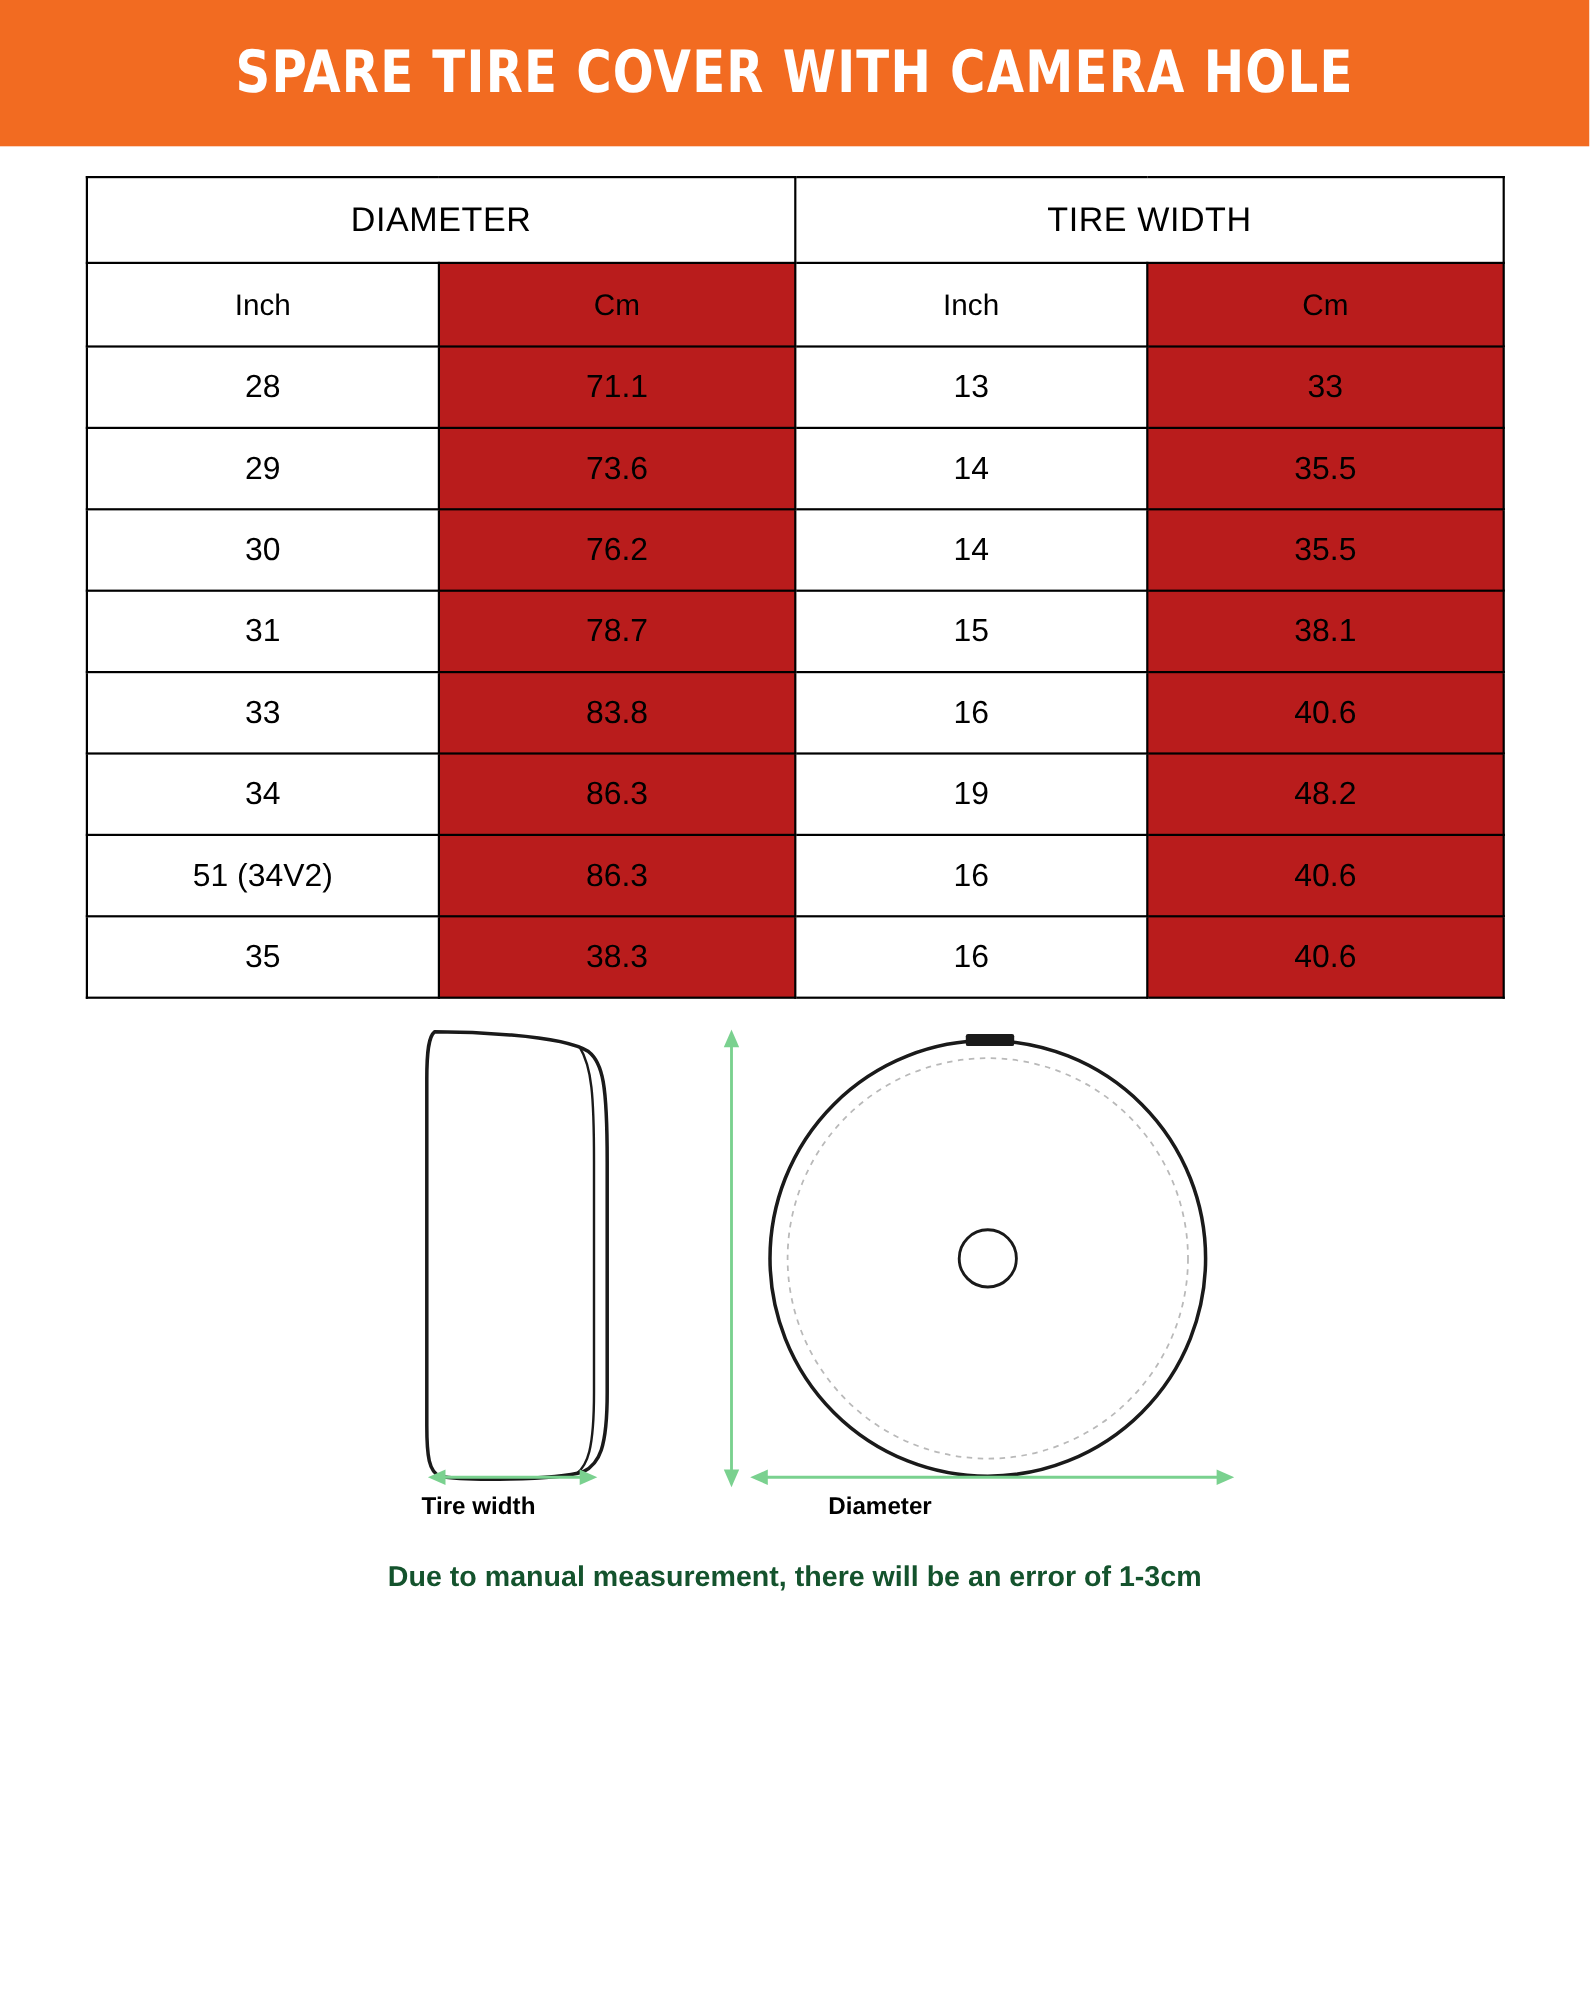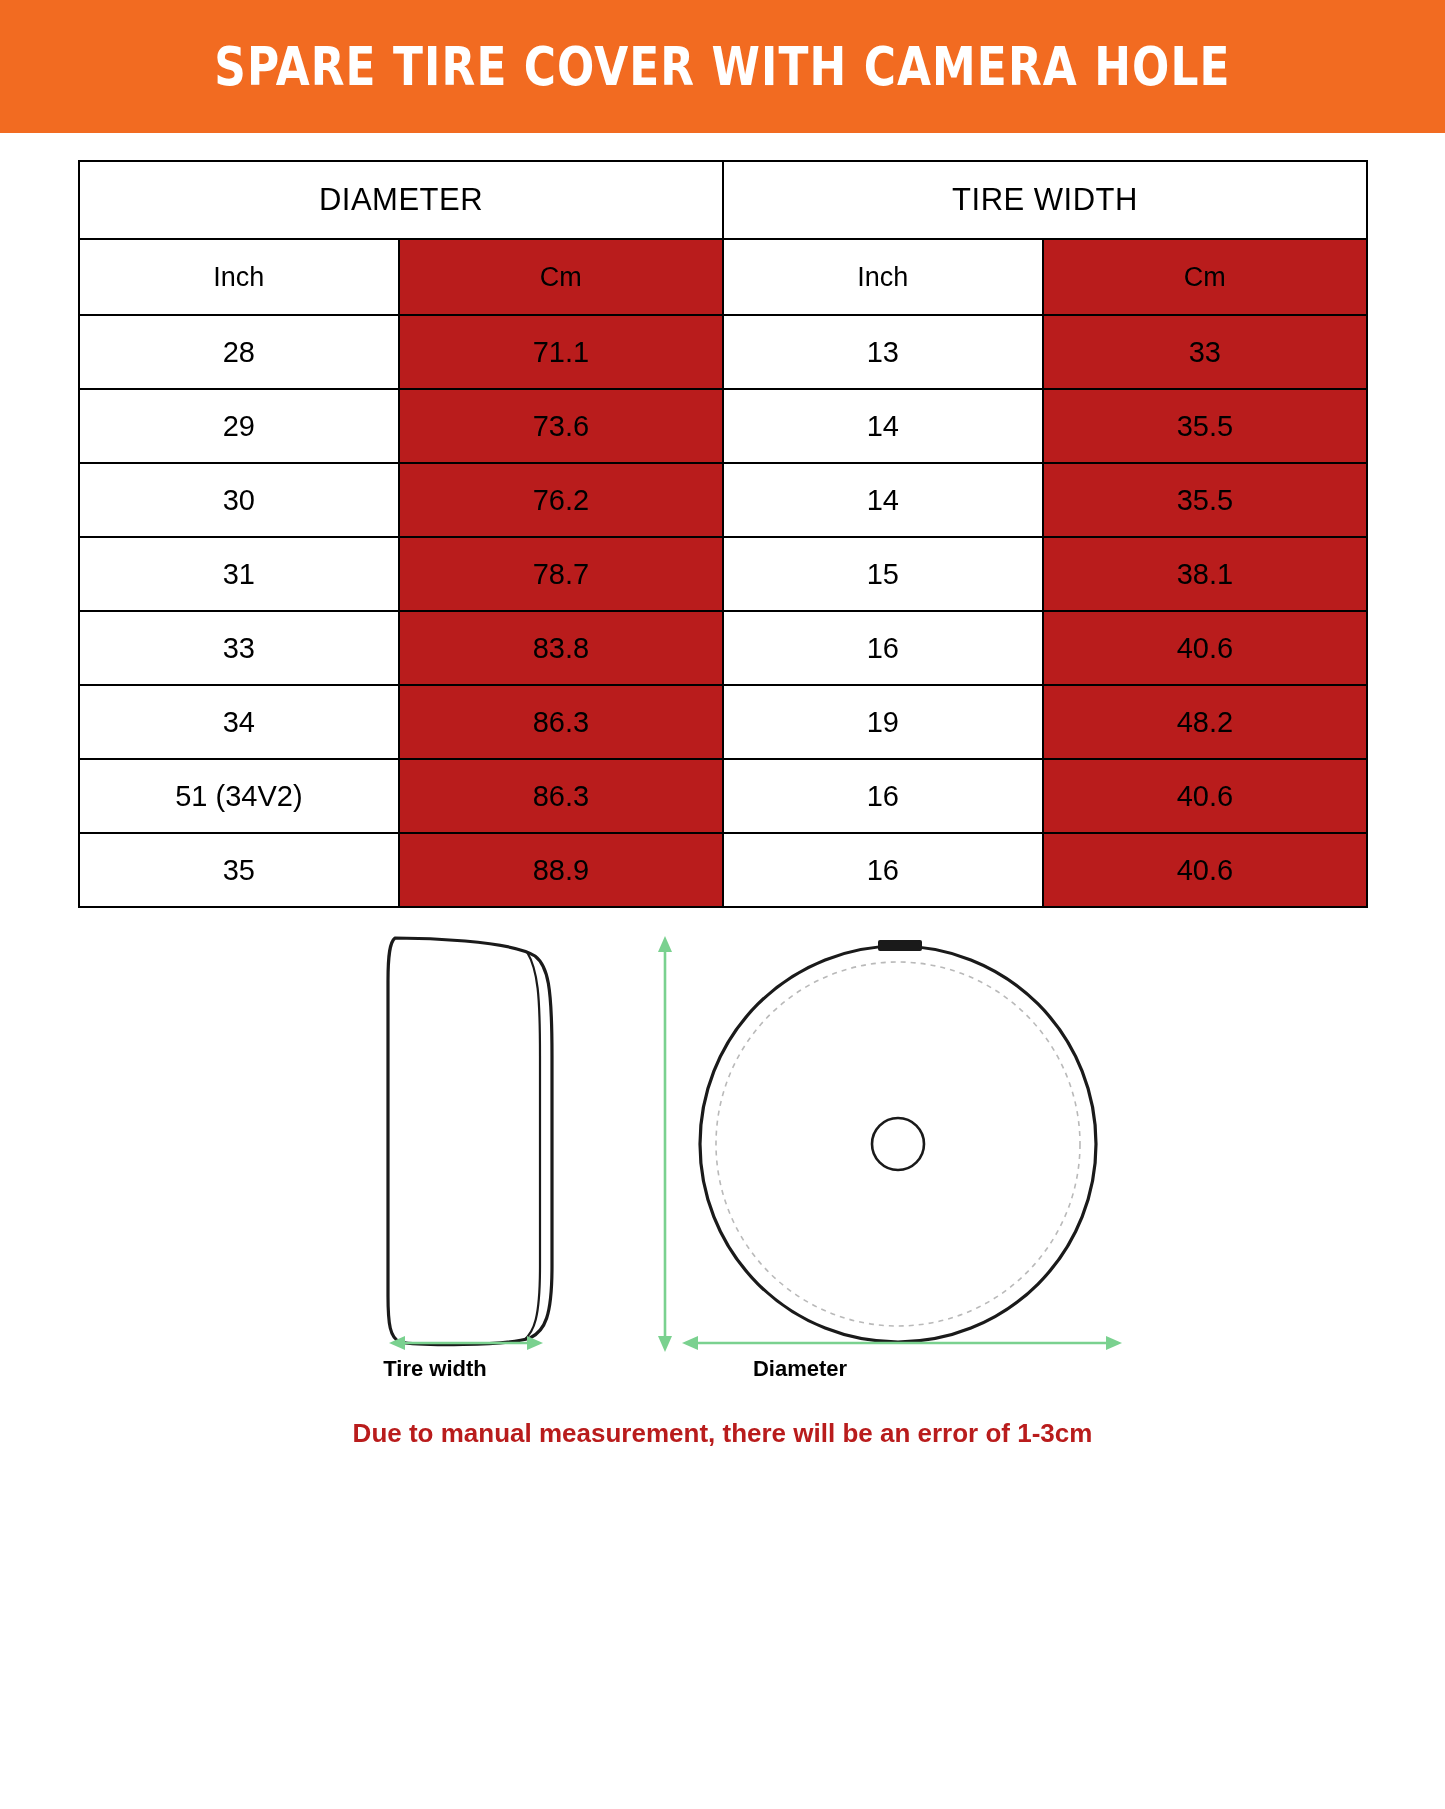--- a/index.html
+++ b/index.html
@@ -85,21 +85,21 @@
     font-size: 22px;
     font-weight: bold;
     text-align: center;
   }
   .caption-side { left: 330px; top: 430px; width: 210px; }
   .caption-diam { left: 640px; top: 430px; width: 320px; }
 
   
   .footer-note {
     text-align: center;
-    color: #b91c1c;
+    color: #14532d;
     font-size: 26px;
     font-weight: bold;
     margin-top: 22px;
   }
 </style>
 </head>
 <body>
 
 <div class="banner">
   <div class="banner-title">SPARE TIRE COVER WITH CAMERA HOLE</div>
@@ -163,21 +163,21 @@
         <td class="data-cell shaded">48.2</td>
       </tr>
       <tr>
         <td class="data-cell">51 (34V2)</td>
         <td class="data-cell shaded">86.3</td>
         <td class="data-cell">16</td>
         <td class="data-cell shaded">40.6</td>
       </tr>
       <tr>
         <td class="data-cell">35</td>
-        <td class="data-cell shaded">88.9</td>
+        <td class="data-cell shaded">38.3</td>
         <td class="data-cell">16</td>
         <td class="data-cell shaded">40.6</td>
       </tr>
     </tbody>
   </table>
 </div>
 
 <div class="diagram">
   <svg width="1445" height="470" viewBox="0 0 1445 470">
 

